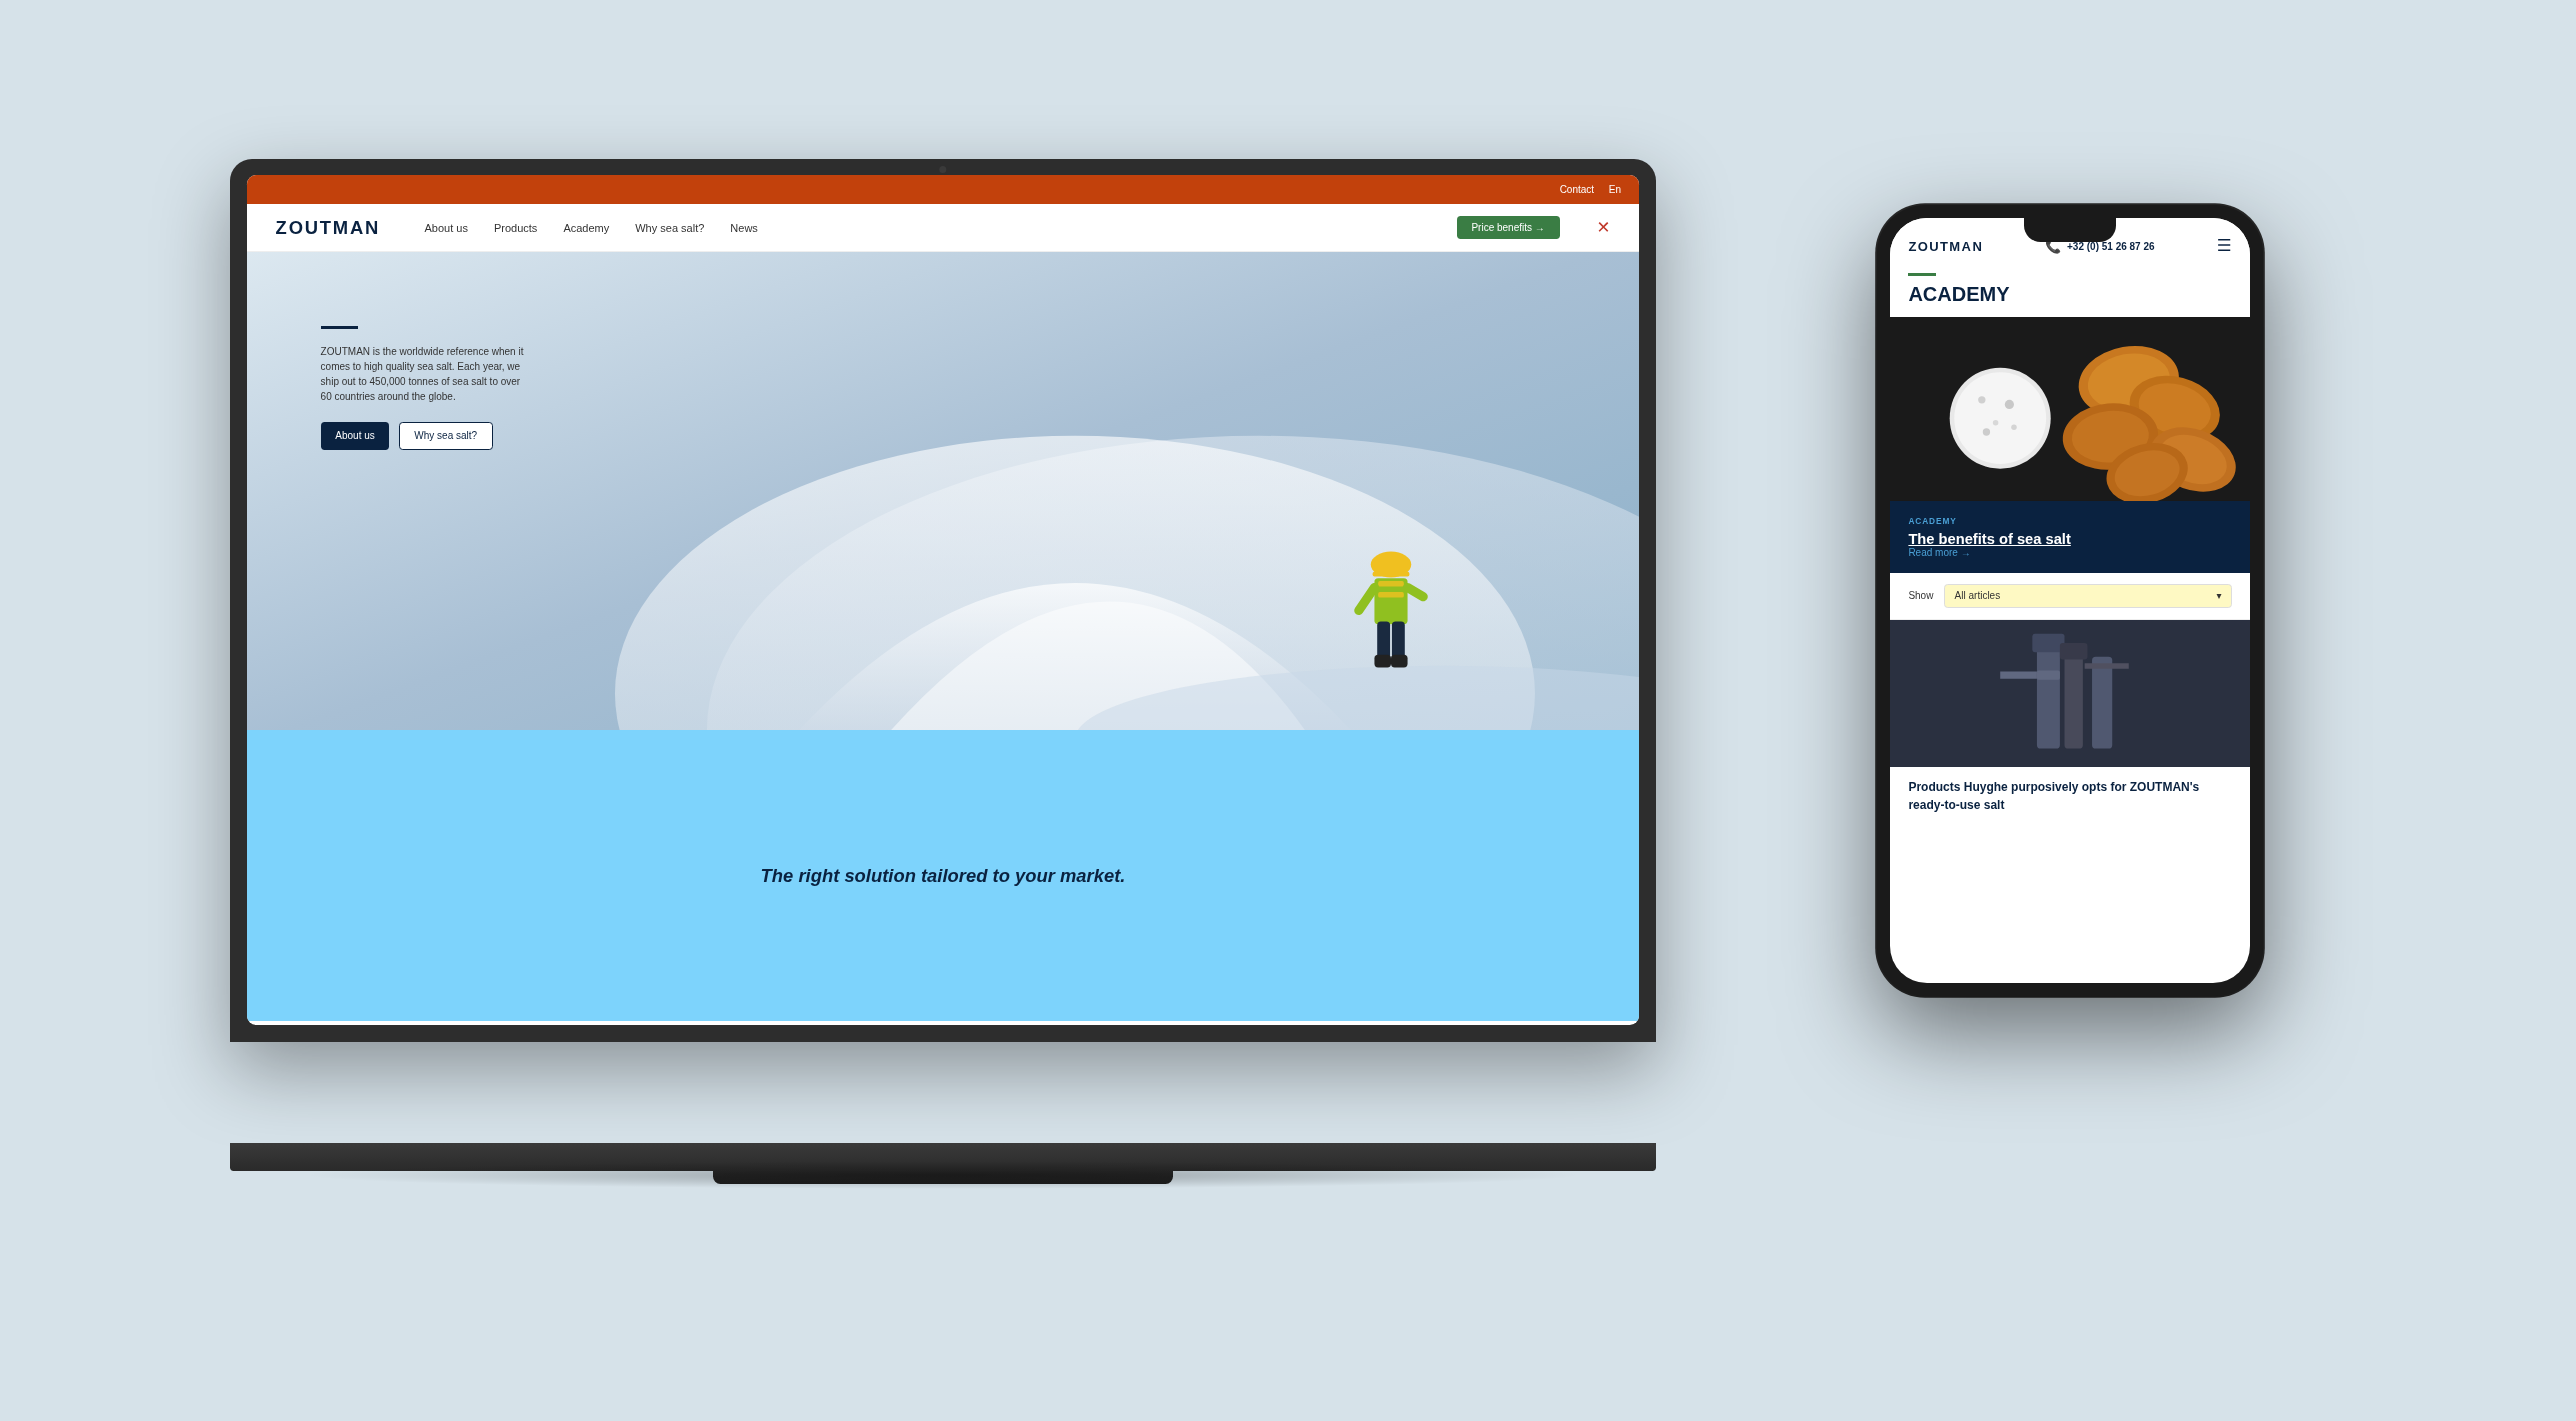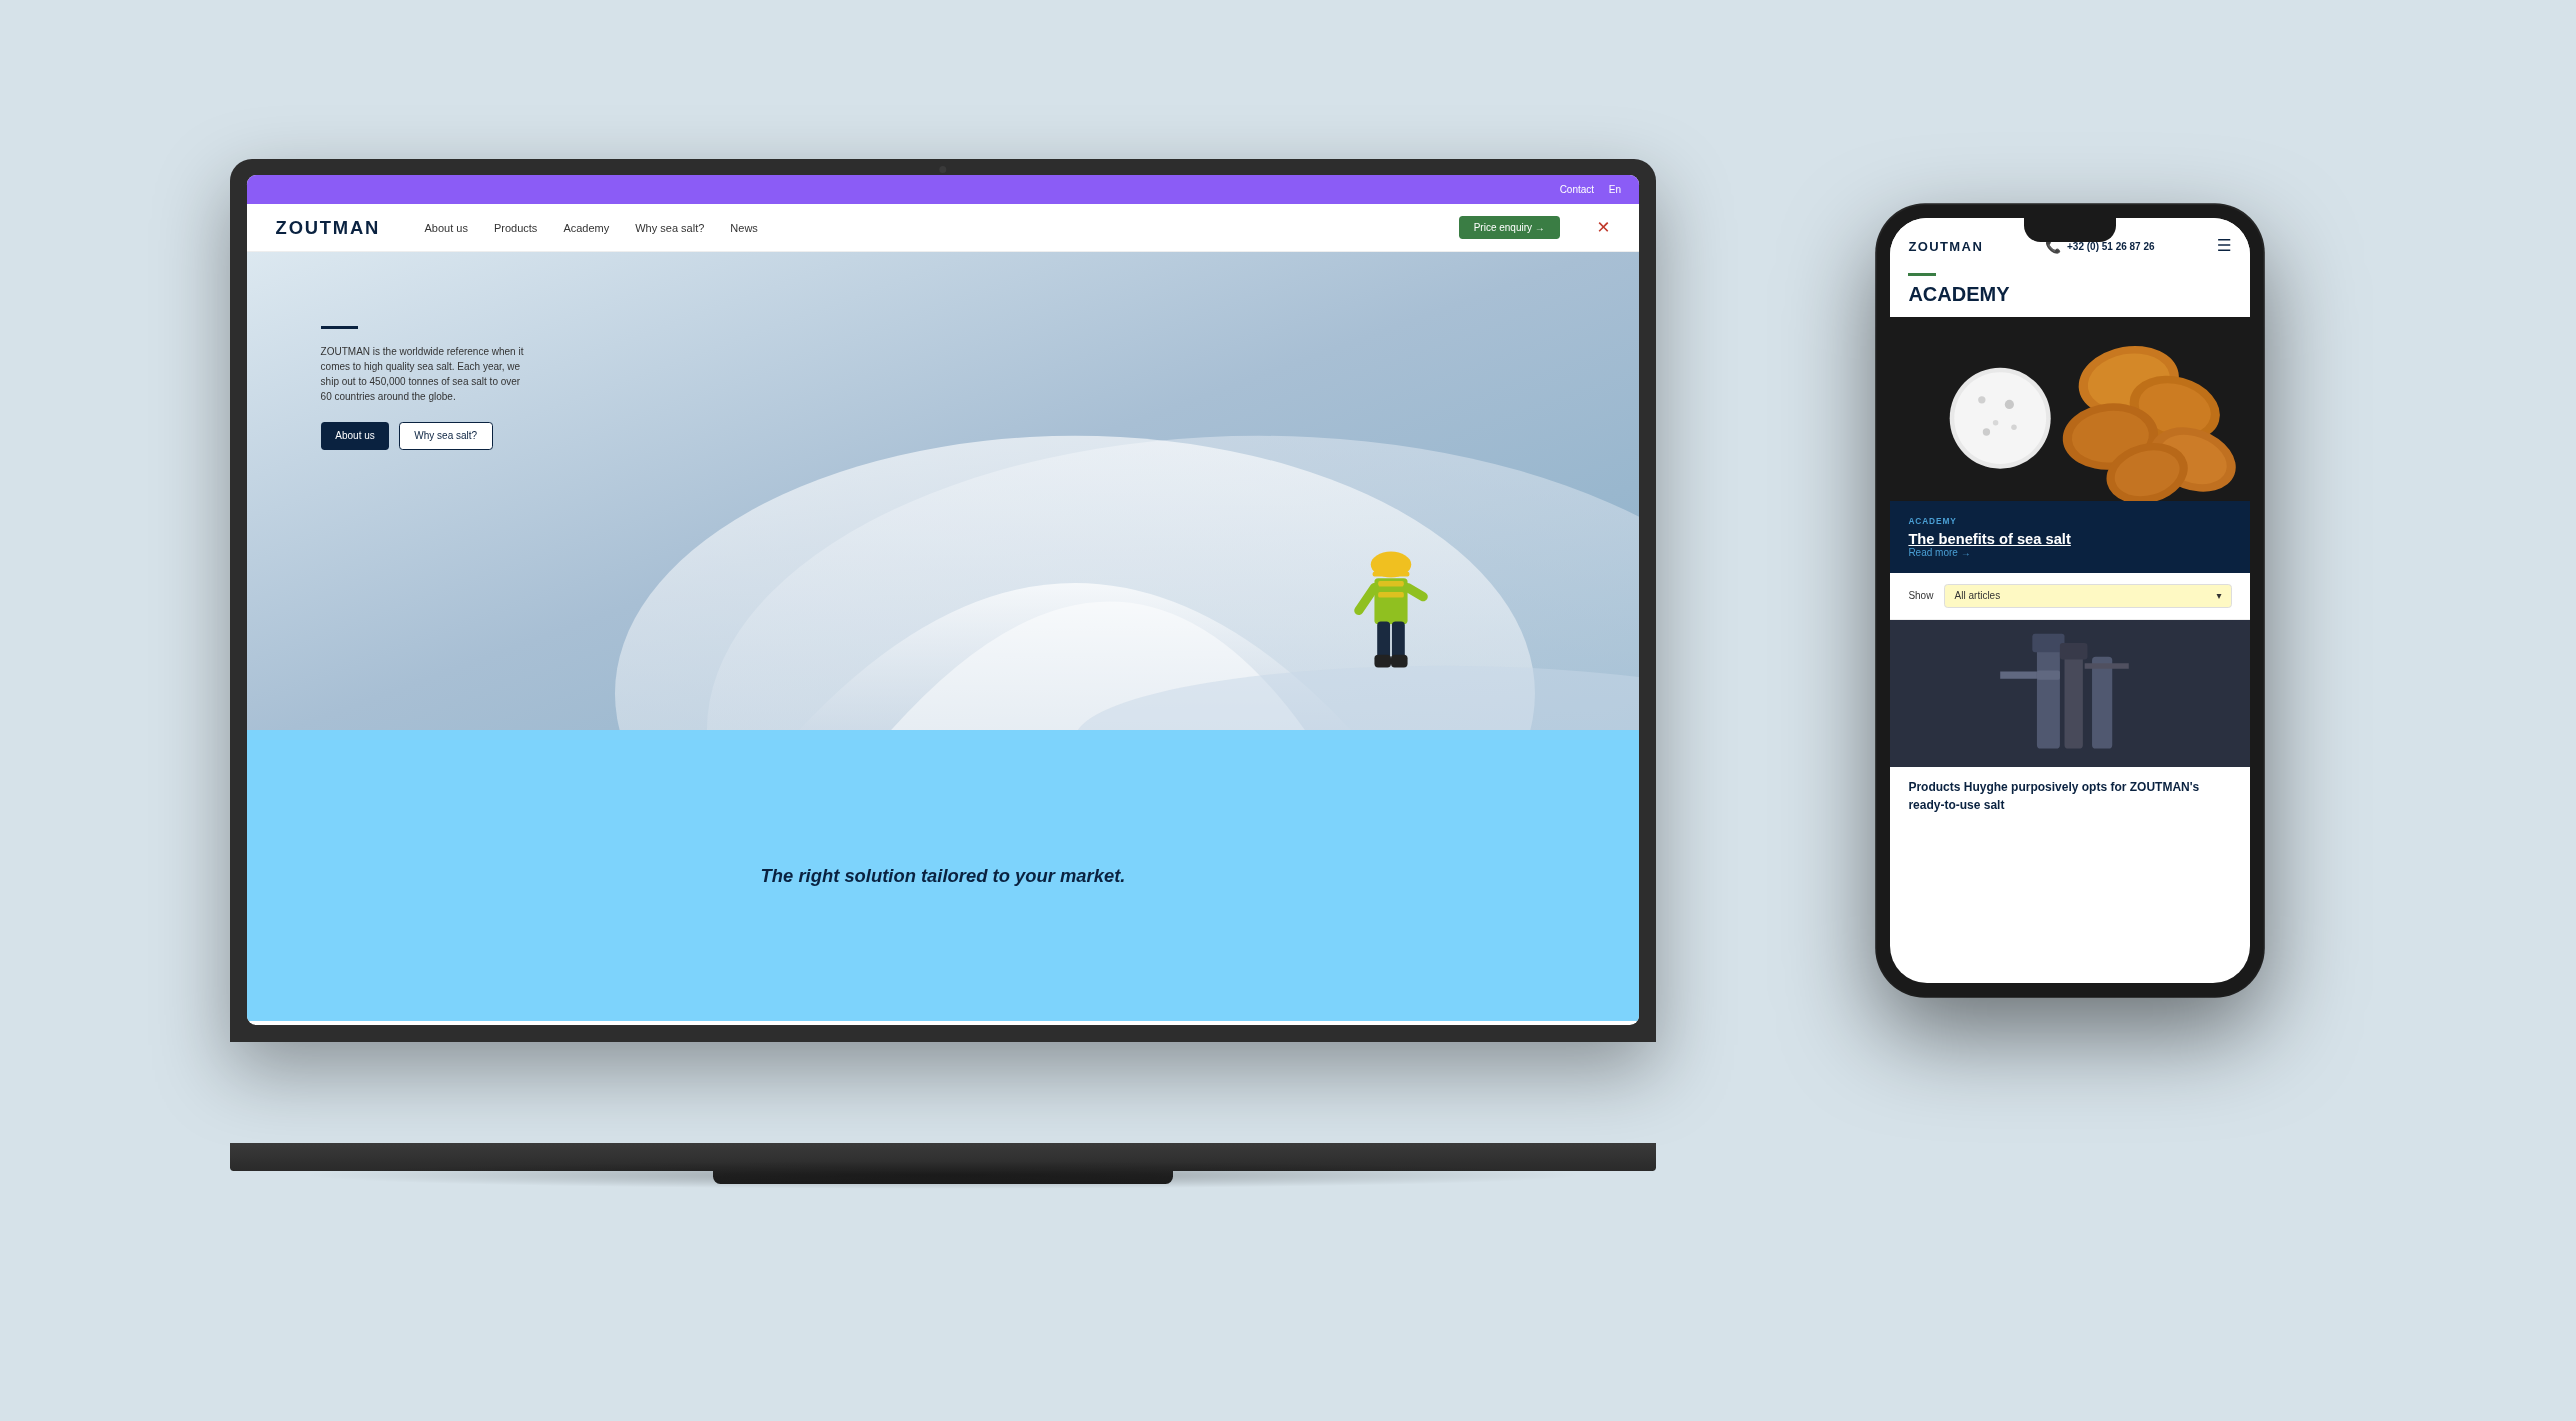--- a/index.html
+++ b/index.html
@@ -49,21 +49,21 @@
       height: 100%;
       background: #fff;
       border-radius: 9.2px;
       overflow: hidden;
       position: relative;
     }
 
     
     .laptop-topbar {
       height: 29px;
-      background: #8b5cf6;
+      background: #c2410c;
       display: flex;
       align-items: center;
       justify-content: flex-end;
       padding: 0 18.4px;
       gap: 14.7px;
     }
     .laptop-topbar-contact,
     .laptop-topbar-lang {
       color: #fff;
       font-size: 10px;
@@ -441,21 +441,21 @@
           <span class="laptop-topbar-lang">En</span>
         </div>
 
         <div class="laptop-nav">
           <span class="laptop-logo">ZOUTMAN</span>
           <a class="laptop-nav-link">About us</a>
           <a class="laptop-nav-link">Products</a>
           <a class="laptop-nav-link">Academy</a>
           <a class="laptop-nav-link">Why sea salt?</a>
           <a class="laptop-nav-link">News</a>
-          <button class="laptop-nav-cta">Price enquiry →</button>
+          <button class="laptop-nav-cta">Price benefits →</button>
           <span class="laptop-nav-icon">✕</span>
         </div>
 
         <div class="laptop-hero">
           <div class="laptop-hero-bg"></div>
 
           <svg class="salt-mounds" viewBox="0 0 1514 520" preserveAspectRatio="xMidYMid slice">
             <defs>
               <linearGradient id="saltGrad1" x1="0%" y1="0%" x2="0%" y2="100%">
                 <stop offset="0%" style="stop-color:#ffffff;stop-opacity:0.9"></stop>

